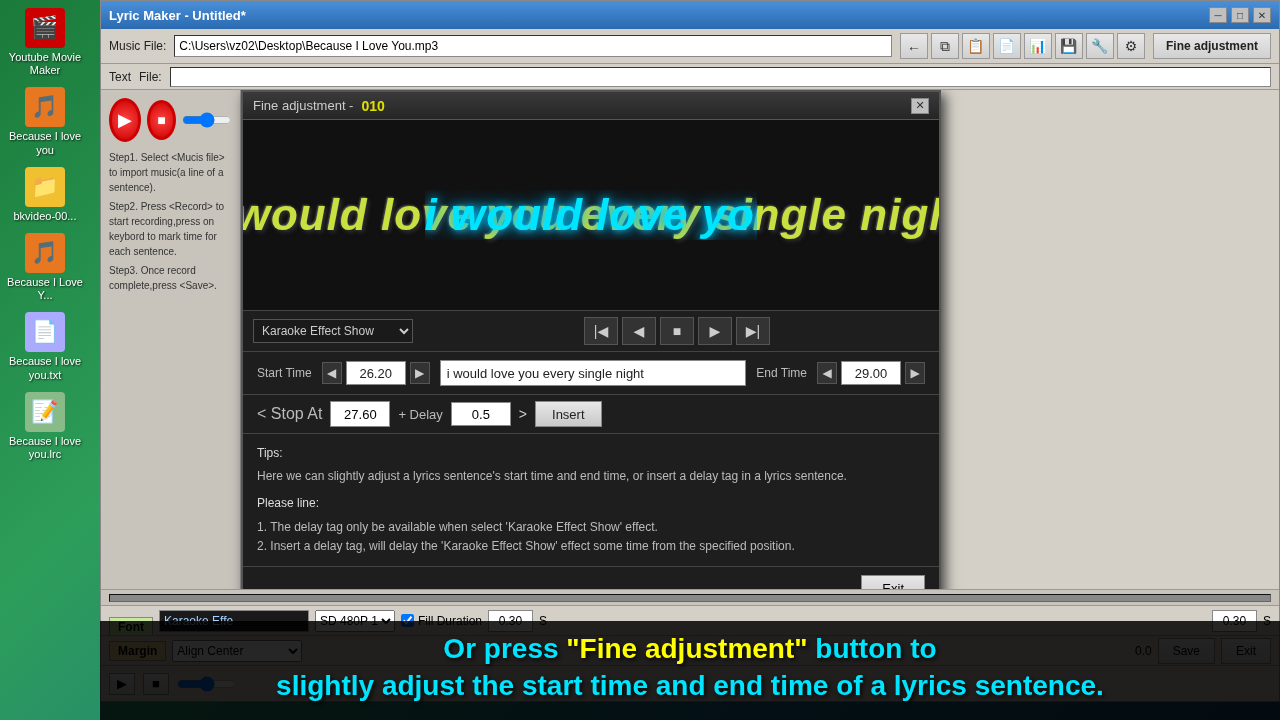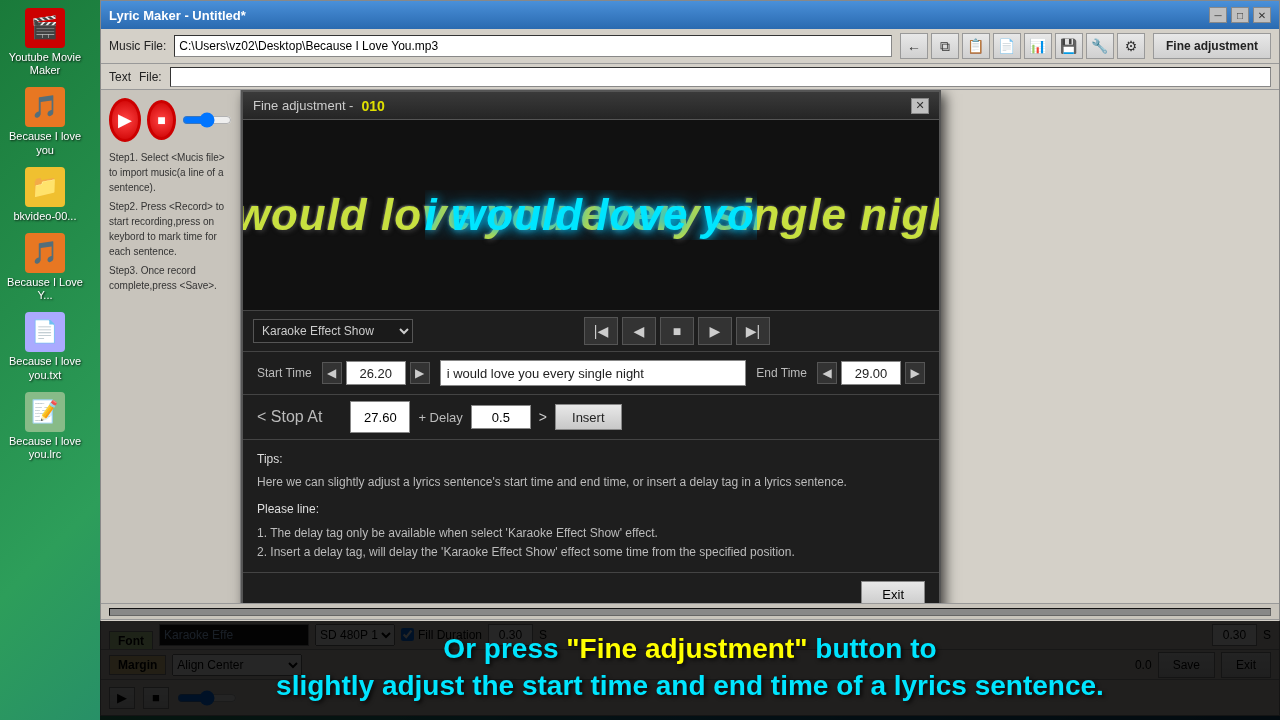--- a/index.html
+++ b/index.html
@@ -457,26 +457,25 @@
       border-top: 1px solid #444;
     }
 
     .stop-at-label {
       color: #bbb;
       font-size: 16px;
     }
 
     .stop-field {
       width: 60px;
-      height: 32px;
+      height: 26px;
       background: white;
       border: 1px solid #888;
       text-align: center;
       font-size: 13px;
-      margin-left: 20px;
     }
 
     .delay-label {
       color: #bbb;
       font-size: 13px;
     }
 
     .delay-field {
       width: 60px;
       height: 24px;
@@ -669,21 +668,21 @@
     <div class="desktop-icon">
       <div class="icon-img" style="background:#aaaaff; color:white;">📄</div>
       <div class="icon-label">Because I love you.txt</div>
     </div>
     <div class="desktop-icon">
       <div class="icon-img" style="background:#88bb88; color:white;">📝</div>
       <div class="icon-label">Because I love you.lrc</div>
     </div>
   </div>
 
-  <div class="main-window" style="bottom: 4px;">
+  <div class="main-window" style="bottom: 18px;">
 
     <div class="main-titlebar">
       <div class="main-titlebar-title">
         <span>Lyric Maker -</span>
         <span>Untitled*</span>
       </div>
       <div class="titlebar-controls">
         <div class="titlebar-btn">─</div>
         <div class="titlebar-btn">□</div>
         <div class="titlebar-btn">✕</div>

